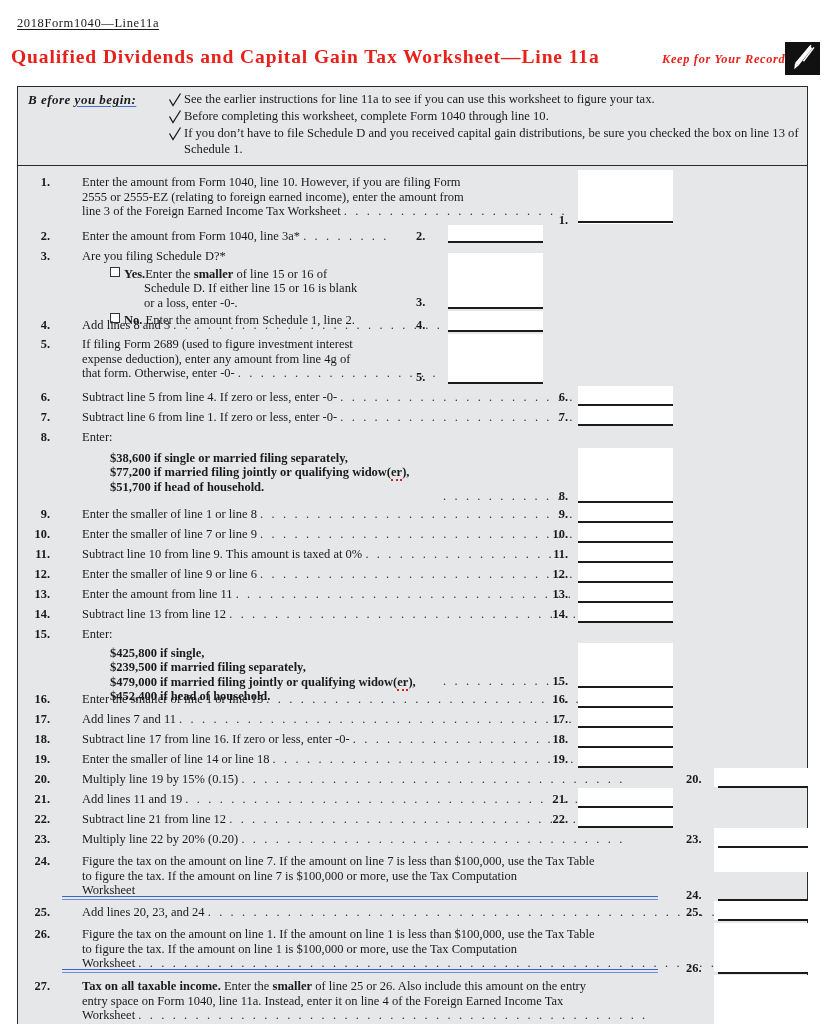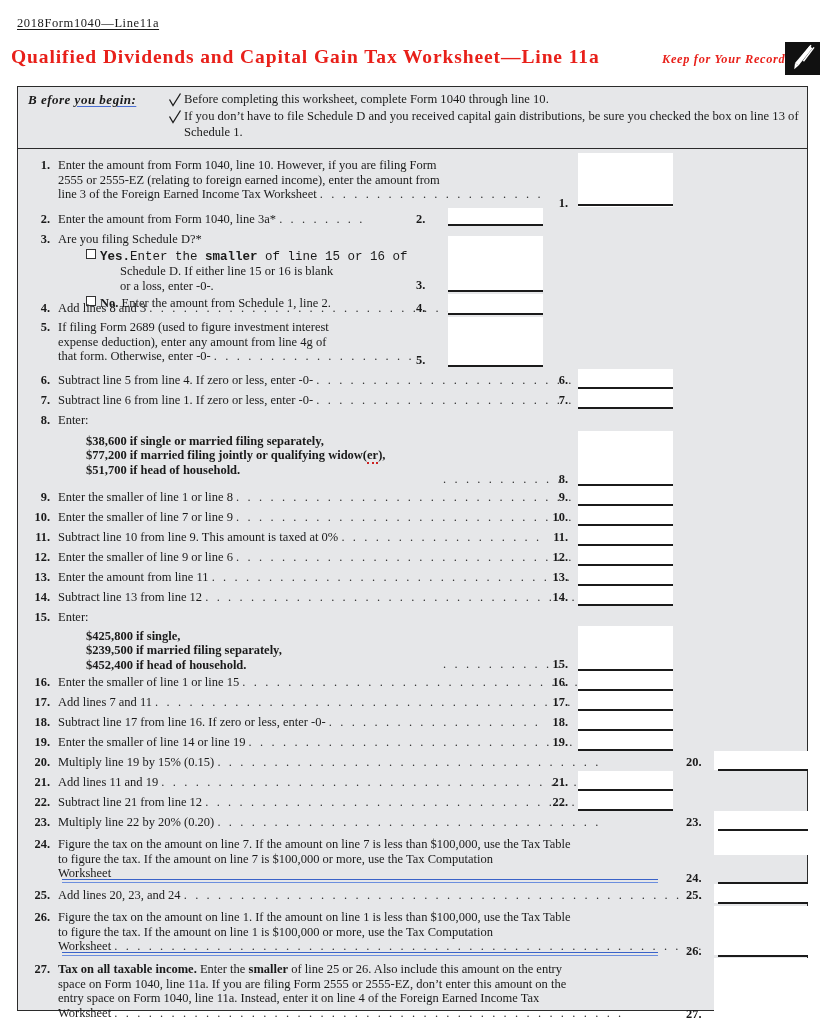--- a/index.html
+++ b/index.html
@@ -66,21 +66,21 @@
   .row{
     position:relative;display:flex;align-items:flex-start;
     min-height:17px;
   }
   .num{
     flex:0 0 40px;width:40px;text-align:right;
     font-size:12.4px;font-weight:bold;
     padding-right:8px;box-sizing:border-box;
     padding-top:1px;
   }
-  .body{flex:1;position:relative;padding-top:1px;}
+  .body{flex:1;position:relative;padding-top:1px;margin-left:24px;}
   .txt{font-size:12.5px;line-height:1.17;}
   .txt b{font-weight:bold;}
   .leader{
     letter-spacing:2.6px;color:#333;font-size:12.5px;
   }
   
   .inner-box{
     position:absolute;background:#ffffff;
     width:95px;
   }
@@ -159,20 +159,28 @@
     <div class="byb-label">
       <span>B efore </span><u>you  begin:</u>
     </div>
     <div class="byb-list">
       <div class="byb-item">
         <span class="chk">
           <svg width="16" height="15" viewBox="0 0 16 15">
               <path d="M1.5 6.5 L5.0 12.5 L12.5 0.5" stroke="#1b1b1b" stroke-width="1.3" fill="none"></path>
             </svg>
         </span>
+        <span class="byb-text">See the earlier instructions for line 11a to see if you can use this worksheet to figure your tax.</span>
+      </div>
+      <div class="byb-item">
+        <span class="chk">
+          <svg width="16" height="15" viewBox="0 0 16 15">
+              <path d="M1.5 6.5 L5.0 12.5 L12.5 0.5" stroke="#1b1b1b" stroke-width="1.3" fill="none"></path>
+            </svg>
+        </span>
         <span class="byb-text">Before completing this worksheet, complete Form 1040 through line 10.</span>
       </div>
       <div class="byb-item">
         <span class="chk">
           <svg width="16" height="15" viewBox="0 0 16 15">
               <path d="M1.5 6.5 L5.0 12.5 L12.5 0.5" stroke="#1b1b1b" stroke-width="1.3" fill="none"></path>
             </svg>
         </span>
         <span class="byb-text">If you don’t have to file Schedule D and you received capital gain distributions, be sure you checked the box on line 13 of Schedule 1.</span>
       </div>
@@ -206,21 +214,21 @@
       </div>
     </div>
     <div class="inner-num" style="left:398px;top:63px;">2.</div>
     <div class="inner-box" style="left:430px;top:59px;height:17px;"></div>
     <div class="inner-rule" style="left:430px;top:75px;"></div>
 
     <div class="row" style="position:absolute;left:0;top:82px;width:100%;">
       <div class="num">3.</div>
       <div class="body">
         <div class="txt">Are you filing Schedule D?*</div>
-        <div class="txt indent1" style="margin-top:3px;font-family:Liberation Mono, monospace;">
+        <div class="txt indent1" style="margin-top:3px;">
           <span class="sq"></span><b>Yes.</b><span>Enter the </span><b>smaller</b><span> of line 15 or 16 of</span>
         </div>
         <div class="txt indent2">Schedule D. If either line 15 or 16 is blank</div>
         <div class="txt indent2">or a loss, enter -0-.</div>
         <div class="txt indent1" style="margin-top:3px;">
           <span class="sq"></span><b>No.</b>&nbsp;<span>Enter the amount from Schedule 1, line 2.</span>
         </div>
       </div>
     </div>
     <div class="inner-num" style="left:398px;top:129px;">3.</div>
@@ -374,20 +382,23 @@
     <div class="mid-num" style="left:524px;top:441px;">14.</div>
     <div class="mid-box" style="top:437px;height:19px;"></div>
     <div class="mid-rule" style="top:455px;"></div>
 
     <div class="row" style="position:absolute;left:0;top:460px;width:100%;">
       <div class="num">15.</div>
       <div class="body">
         <div class="txt">Enter:</div>
         <div class="txt indent-amt" style="margin-top:4px;">$425,800 if single,</div>
         <div class="txt indent-amt">$239,500 if married filing separately,</div>
+        <div class="txt indent-amt">
+          <span>$479,000 if married filing jointly or qualifying widow(</span><span class="misspell">er</span><span>),</span>
+        </div>
         <div class="txt indent-amt">$452,400 if head of household.</div>
       </div>
     </div>
     <div class="leader" style="position:absolute;left:425px;top:508px;font-size:12.5px;">. . . . . . . . . . .</div>
     <div class="mid-num" style="left:524px;top:508px;">15.</div>
     <div class="mid-box" style="top:477px;height:44px;"></div>
     <div class="mid-rule" style="top:520px;"></div>
 
     <div class="row" style="position:absolute;left:0;top:525px;width:100%;">
       <div class="num">16.</div>
@@ -425,21 +436,21 @@
       </div>
     </div>
     <div class="mid-num" style="left:524px;top:566px;">18.</div>
     <div class="mid-box" style="top:562px;height:19px;"></div>
     <div class="mid-rule" style="top:580px;"></div>
 
     <div class="row" style="position:absolute;left:0;top:585px;width:100%;">
       <div class="num">19.</div>
       <div class="body">
         <div class="txt">
-          <span>Enter the smaller of line 14 or line 19</span>
+          <span>Enter the smaller of line 14 or line 18</span>
           <span class="leader">. . . . . . . . . . . . . . . . . . . . . . . . . . . . .</span>
         </div>
       </div>
     </div>
     <div class="mid-num" style="left:524px;top:586px;">19.</div>
     <div class="mid-box" style="top:582px;height:19px;"></div>
     <div class="mid-rule" style="top:600px;"></div>
 
     <div class="row" style="position:absolute;left:0;top:605px;width:100%;">
       <div class="num">20.</div>
@@ -535,21 +546,20 @@
     <div class="right-num" style="top:795px;">26.</div>
     <div class="right-box" style="top:757px;height:49px;"></div>
     <div class="right-rule" style="top:806px;"></div>
 
     <div class="row" style="position:absolute;left:0;top:812px;width:100%;">
       <div class="num">27.</div>
       <div class="body">
         <div class="txt">
           <b>Tax on all taxable income.</b><span> Enter the </span><b>smaller</b><span> of line 25 or 26. Also include this amount on the entry</span>
         </div>
-        <div class="txt">space on Form 1040, line 11a. If you are filing Form 2555 or 2555-EZ, don’t enter this amount on the</div>
         <div class="txt">entry space on Form 1040, line 11a. Instead, enter it on line 4 of the Foreign Earned Income Tax</div>
         <div class="txt">
           <span>Worksheet</span>
           <span class="leader">. . . . . . . . . . . . . . . . . . . . . . . . . . . . . . . . . . . . . . . . . . . . .</span>
         </div>
       </div>
     </div>
     <div class="right-num" style="top:858px;">27.</div>
     <div class="right-box" style="top:809px;height:53px;"></div>
 

